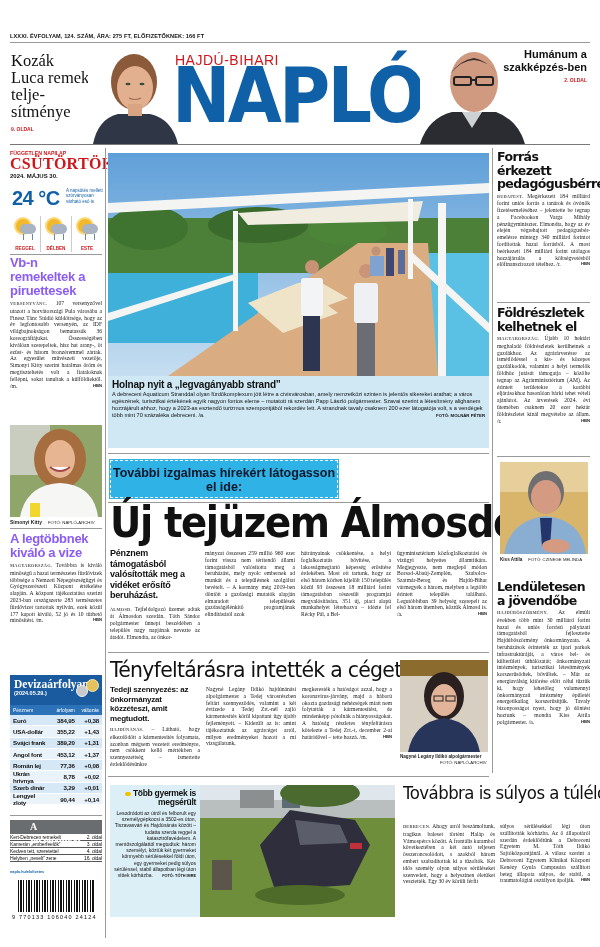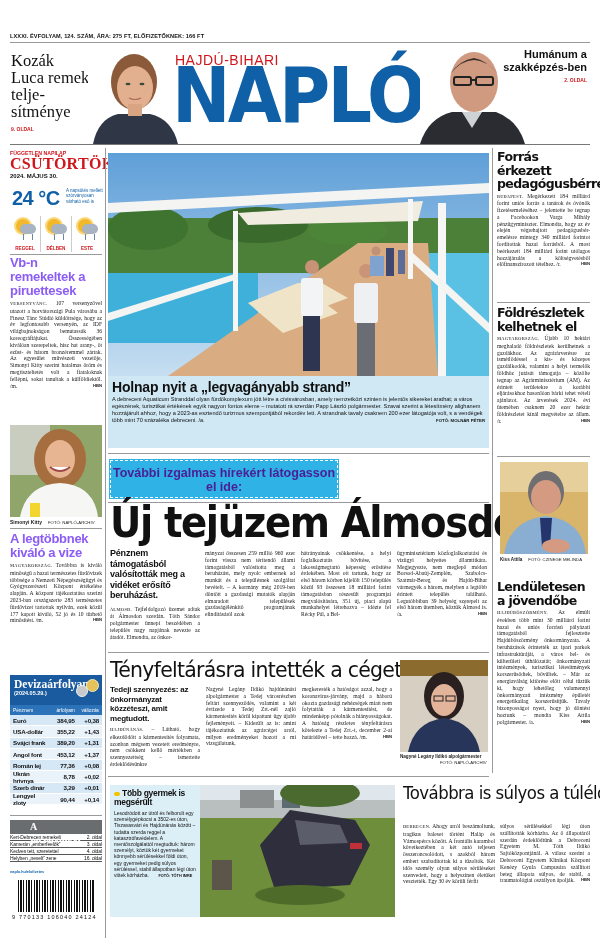--- a/index.html
+++ b/index.html
@@ -60,39 +60,39 @@
   .toc-head { background: #6a6d70; color: #fff; font-family: "Liberation Serif", serif; font-weight: 700; font-size: 10px; padding: 1px 20px; height: 14px; }
   .toc-row { display: flex; justify-content: space-between; font-size: 5px; border-bottom: 1px solid #555; height: 7px; line-height: 7px; letter-spacing: -0.1px; }
   .small-blue { font-size: 3.8px; color: #1060a8; font-weight: 700; }
   .barcode { position: absolute; left: 18px; top: 880px; width: 76px; height: 32px;
     background: repeating-linear-gradient(90deg, #111 0 1px, #fff 1px 2px, #111 2px 4px, #fff 4px 5px, #111 5px 6px, #fff 6px 8px); }
   .barcode-num { position: absolute; left: 12px; top: 914px; width: 90px; font-size: 5.5px; letter-spacing: 1.2px; }
 
   
   .main-photo { position: absolute; left: 108px; top: 153px; width: 381px; height: 223px; overflow: hidden; background: #9fc3e4; }
   .lead-box { position: absolute; left: 108px; top: 376px; width: 381px; height: 72px; background: #cfe8f4; padding: 3px 4px; }
-  .lead-box .h { font-size: 14px; font-weight: 700; color: #111; margin-bottom: 1px; letter-spacing: -0.2px; }
+  .lead-box .h { font-size: 10px; font-weight: 700; color: #111; margin-bottom: 1px; letter-spacing: -0.2px; }
   .lead-box .t { font-size: 5.6px; line-height: 7px; color: #111; }
   .lead-box .credit { float: right; font-size: 4.3px; font-weight: 700; }
 
   .ad-box { position: absolute; left: 110px; top: 460px; width: 378px; height: 38px; }
-  .ad-left { position: absolute; left: 0; top: 0; width: 228px; height: 38px; background: #2fb2e6; border: 1px dashed #fff; outline: 1px solid #2fb2e6; color: #4c1d95; text-align: center; font-size: 12.5px; font-weight: 700; line-height: 14px; padding-top: 5px; }
+  .ad-left { position: absolute; left: 0; top: 0; width: 228px; height: 38px; background: #2fb2e6; border: 1px dashed #fff; outline: 1px solid #2fb2e6; color: #0f172a; text-align: center; font-size: 12.5px; font-weight: 700; line-height: 14px; padding-top: 5px; }
   .ad-right { position: absolute; left: 226px; top: 0; width: 152px; height: 38px; background: #f47b20; color: #fff; clip-path: polygon(7% 0, 100% 0, 100% 100%, 0 100%); }
   .ad-right .logo-shield { position: absolute; left: 22px; top: 6px; width: 12px; height: 14px; background: #fff; border-radius: 0 0 6px 6px; }
   .ad-right .name { position: absolute; left: 40px; top: 2px; font-size: 18px; font-weight: 400; letter-spacing: 0.2px; }
   .ad-right .sub { position: absolute; left: 40px; top: 22px; font-size: 5px; line-height: 6px; letter-spacing: 0.3px; }
 
   .big-head { position: absolute; left: 110px; top: 500px; font-family: "DejaVu Sans", sans-serif; font-weight: 700; font-size: 42px; line-height: 46px; letter-spacing: -1.5px; color: #111; transform: scaleX(0.92); transform-origin: left top; white-space: nowrap; }
   .deck { font-family: "Liberation Sans", sans-serif; font-weight: 700; font-size: 9px; line-height: 10.5px; letter-spacing: -0.2px; color: #111; }
 
   .col { position: absolute; }
 
   .h2 { position: absolute; left: 110px; top: 657px; font-family: "DejaVu Sans", sans-serif; font-size: 22px; line-height: 26px; letter-spacing: -0.8px; color: #111; transform: scaleX(0.93); transform-origin: left top; white-space: nowrap; }
 
-  .crash-box { position: absolute; left: 110px; top: 785px; width: 90px; height: 132px; background: #dceef6; padding: 4px 4px; }
+  .crash-box { position: absolute; left: 110px; top: 785px; width: 90px; height: 132px; background: #dceef6; padding: 4px 4px; text-align: right; }
   .crash-box .h { font-size: 8.5px; font-weight: 700; line-height: 9px; letter-spacing: -0.3px; }
   .crash-box .h .dot { display: inline-block; width: 6px; height: 4px; background: #f2c200; border-radius: 2px; margin-right: 2px; vertical-align: middle; }
   .crash-box .t { font-size: 5px; line-height: 6.2px; margin-top: 3px; }
   .crash-box .credit { font-size: 3.8px; font-weight: 700; margin-left: 8px; }
 
   .h3 { position: absolute; left: 403px; top: 783px; font-family: "DejaVu Sans", sans-serif; font-size: 18px; line-height: 19px; letter-spacing: -0.6px; color: #111; transform: scaleX(0.92); transform-origin: left top; white-space: nowrap; }
 
   .right-head { font-family: "DejaVu Sans", sans-serif; font-weight: 700; font-size: 12.5px; line-height: 13.5px; letter-spacing: -0.6px; color: #111; }
 </style>
 </head>

